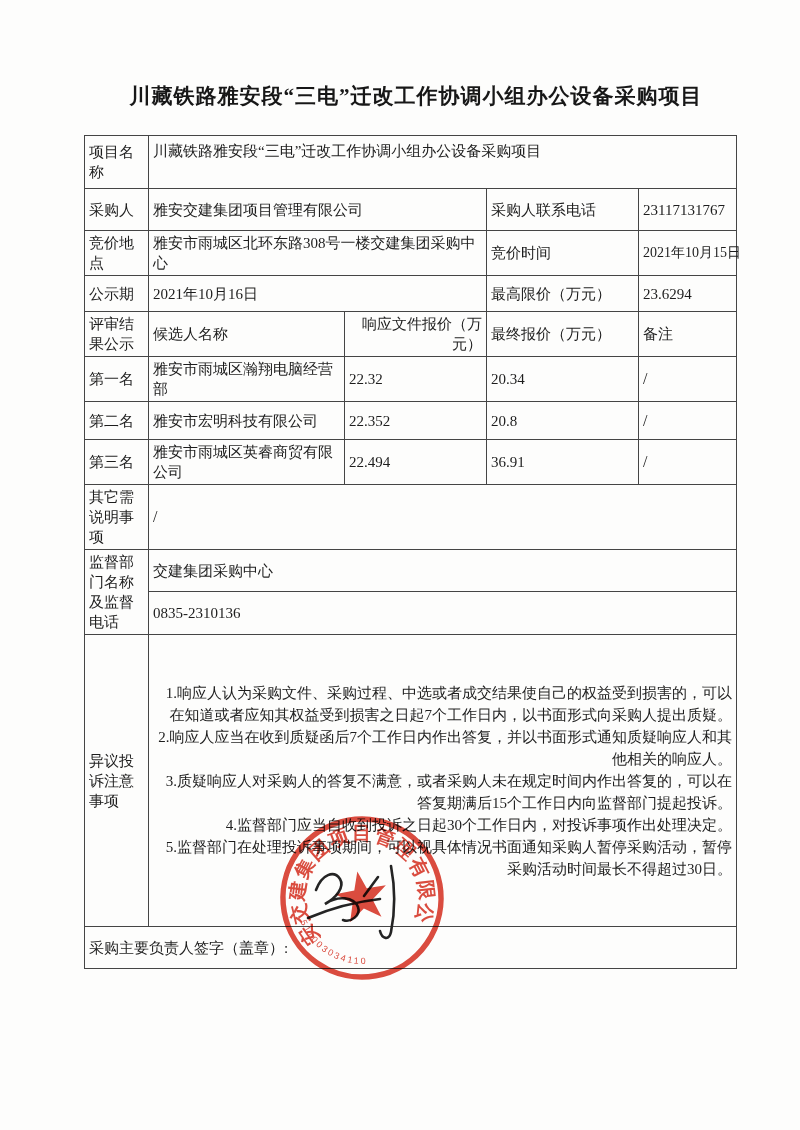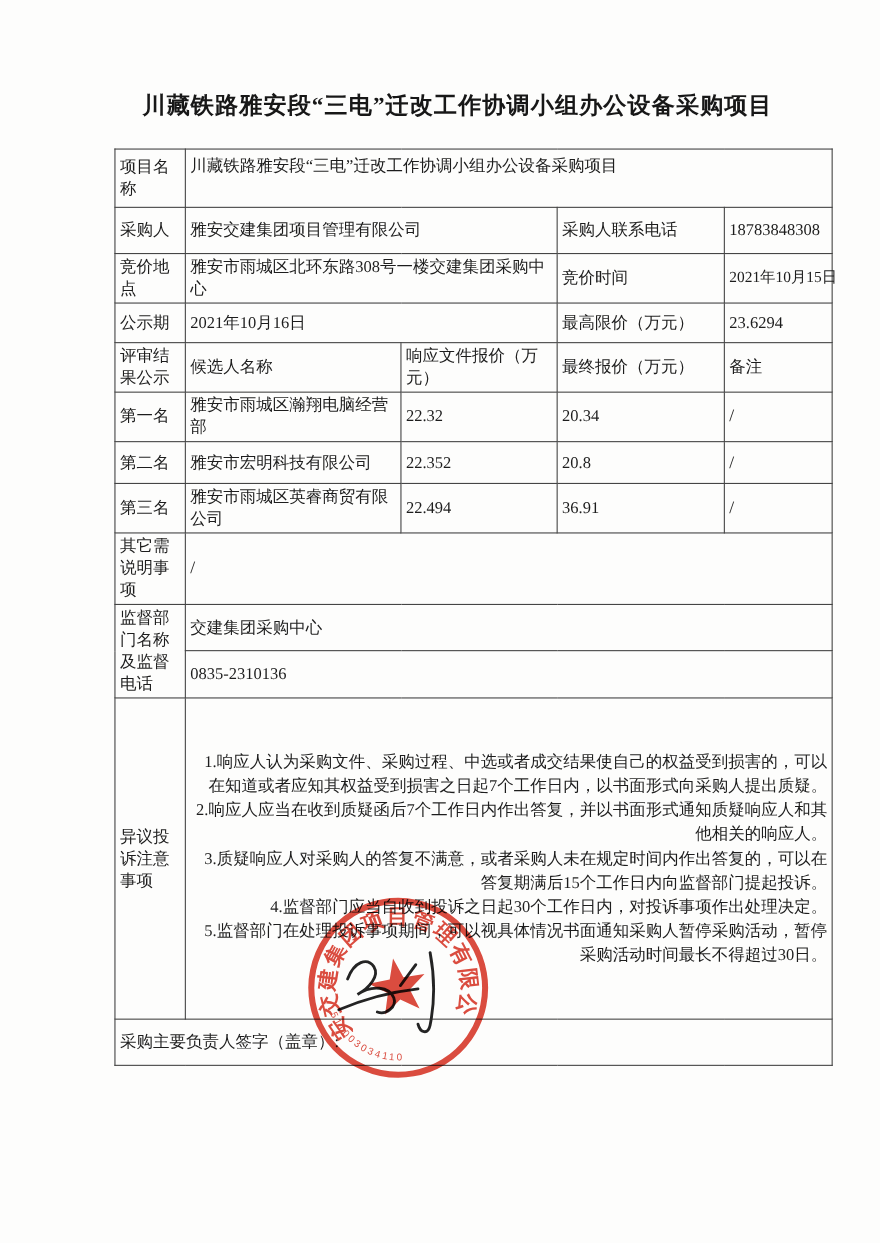--- a/index.html
+++ b/index.html
@@ -8,33 +8,33 @@
     font-family:"Liberation Serif","DejaVu Serif",serif;
     color:#1c1c1c;position:relative;overflow:hidden;
   }
   .page{position:relative;width:800px;height:1130px;margin-left:16px;}
   .doc-title{
     position:absolute;top:84px;left:0;width:800px;
     text-align:center;font-weight:bold;font-size:21px;line-height:24px;
     letter-spacing:1px;color:#171717;
   }
   table.main{
-    position:absolute;top:135px;left:88px;
+    position:absolute;top:135px;left:68px;
     border-collapse:collapse;table-layout:fixed;width:652px;
     font-size:15px;color:#1d1d1d;
   }
   table.main td{
     border:1px solid #454545;padding:2px 4px;vertical-align:middle;
     line-height:20px;word-break:break-all;
   }
   td.lbl{padding:2px 2px 2px 3px;text-align:left;}
   td.val-left{text-align:left;padding-left:6px;}
   td.ctr{}
   td.nowrap{white-space:nowrap;padding-left:1px;padding-right:1px;}
-  td.hdr-docprice{padding:2px 11px;text-align:left;}
+  td.hdr-docprice{padding:2px 11px;text-align:right;}
   td.small-date{white-space:nowrap;font-size:14px;padding-left:1px;padding-right:1px;text-align:center;}
   .r1{height:53px}.r2{height:42px}.r3{height:44px}.r4{height:36px}
   .r5{height:42px}.r6{height:45px}.r7{height:38px}.r8{height:44px}
   .r9{height:42px}.r10{height:42px}.r11{height:43px}
   .r12{height:292px}.r13{height:42px}
   .notice-cell{padding:6px 8px;}
   .notice-cell p{margin:0;text-align:right;line-height:22px;}
   .slash{font-size:16px;}
   .sign-cell{text-align:left;padding-left:5px;font-size:15px;}
   .seal-svg{
@@ -68,21 +68,21 @@
     <tbody>
         <tr class="r1">
       <td class="lbl">项目名称</td>
       <td class="val-left" colspan="4" style="vertical-align:top;padding-top:5px;">川藏铁路雅安段“三电”迁改工作协调小组办公设备采购项目</td>
     </tr>
 
     <tr class="r2">
       <td class="lbl">采购人</td>
       <td class="val-left" colspan="2">雅安交建集团项目管理有限公司</td>
       <td class="ctr">采购人联系电话</td>
-      <td class="ctr nowrap">18783848308</td>
+      <td class="ctr nowrap">23117131767</td>
     </tr>
 
     <tr class="r3">
       <td class="lbl">竞价地点</td>
       <td class="val-left" colspan="2">雅安市雨城区北环东路308号一楼交建集团采购中心</td>
       <td class="ctr">竞价时间</td>
       <td class="small-date">2021年10月15日</td>
     </tr>
 
     <tr class="r4">

